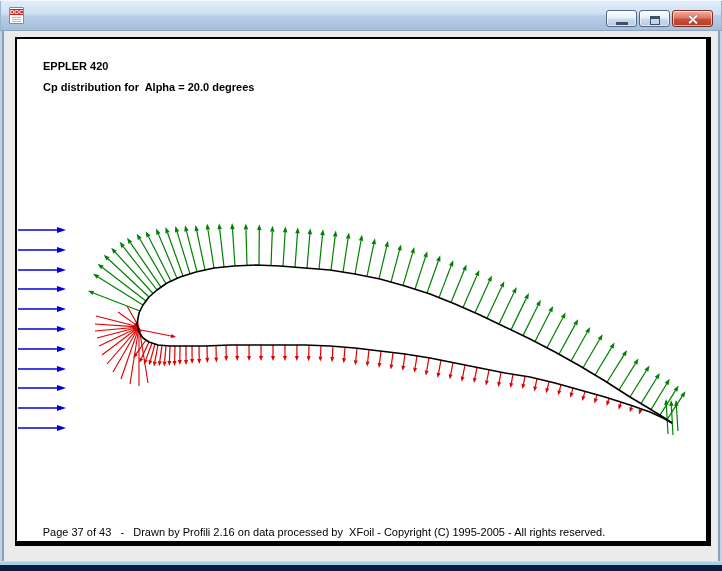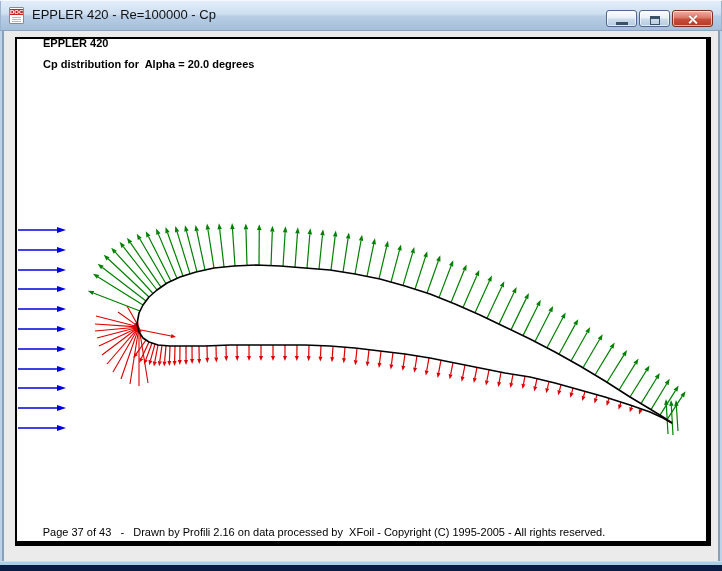--- a/index.html
+++ b/index.html
@@ -44,38 +44,37 @@
   .frame-right{right:0;background:linear-gradient(270deg,#bcd3ea 0 2px,#8aa0b6 2px 4px);}
   .client{position:absolute;left:4px;top:31px;width:714px;height:530px;background:#ebebeb;}
 
   .bottom-blue{position:absolute;left:0;top:561px;width:722px;height:4px;
     background:#abd0e4;border-top:1px solid #c8dff0;box-sizing:border-box;}
   .taskbar-strip{position:absolute;left:0;top:565px;width:722px;height:6px;background:#081c44;}
 
   
   .panel{position:absolute;left:15px;top:37px;width:689px;height:502px;background:#fff;
     border:2px solid #000;border-right-width:5px;border-bottom-width:5px;z-index:1;}
-  .plot-header{position:absolute;left:43px;top:33px;z-index:4;}
+  .plot-header{position:absolute;left:43px;top:56px;z-index:4;}
   .plot-header div{font-size:11px;font-weight:bold;color:#000;line-height:21px;white-space:pre;}
   .plot-footer{position:absolute;left:15px;top:526px;width:618px;text-align:center;
     font-size:11px;color:#000;z-index:4;white-space:pre;}
 
   #plot-svg{position:absolute;left:0;top:0;width:722px;height:571px;z-index:3;pointer-events:none;}
 </style>
 </head>
 <body>
 
 <div class="window">
 
   <div class="titlebar">
     <span class="app-icon">
       <span class="doc-label">DOC</span>
       <span class="doc-lines"></span>
     </span>
-    <span class="title-text">EPPLER 420 - Re=100000 - Cp</span>
     <button class="winbtn minb">
       <span class="glyph-min"></span>
     </button>
     <button class="winbtn maxb">
       <span class="glyph-max"></span>
     </button>
     <button class="winbtn closeb">
       <span class="glyph-close"></span>
     </button>
   </div>

